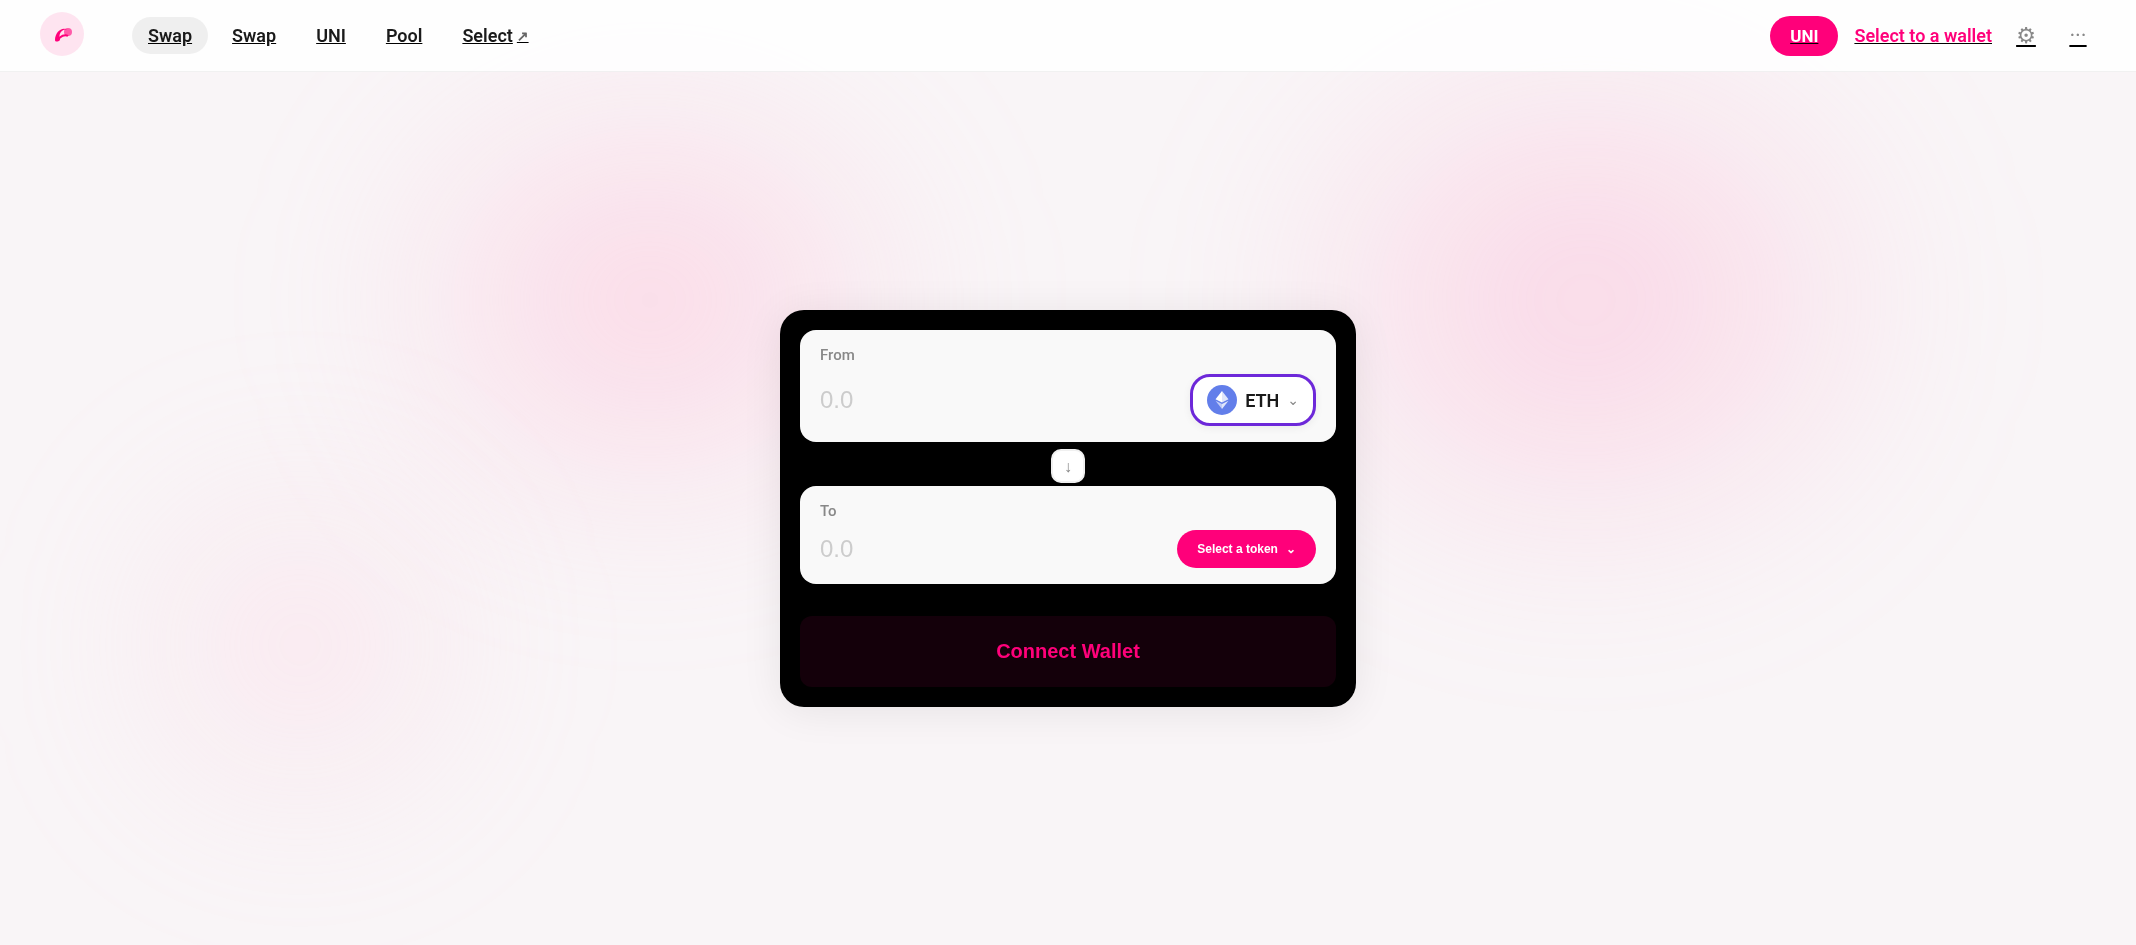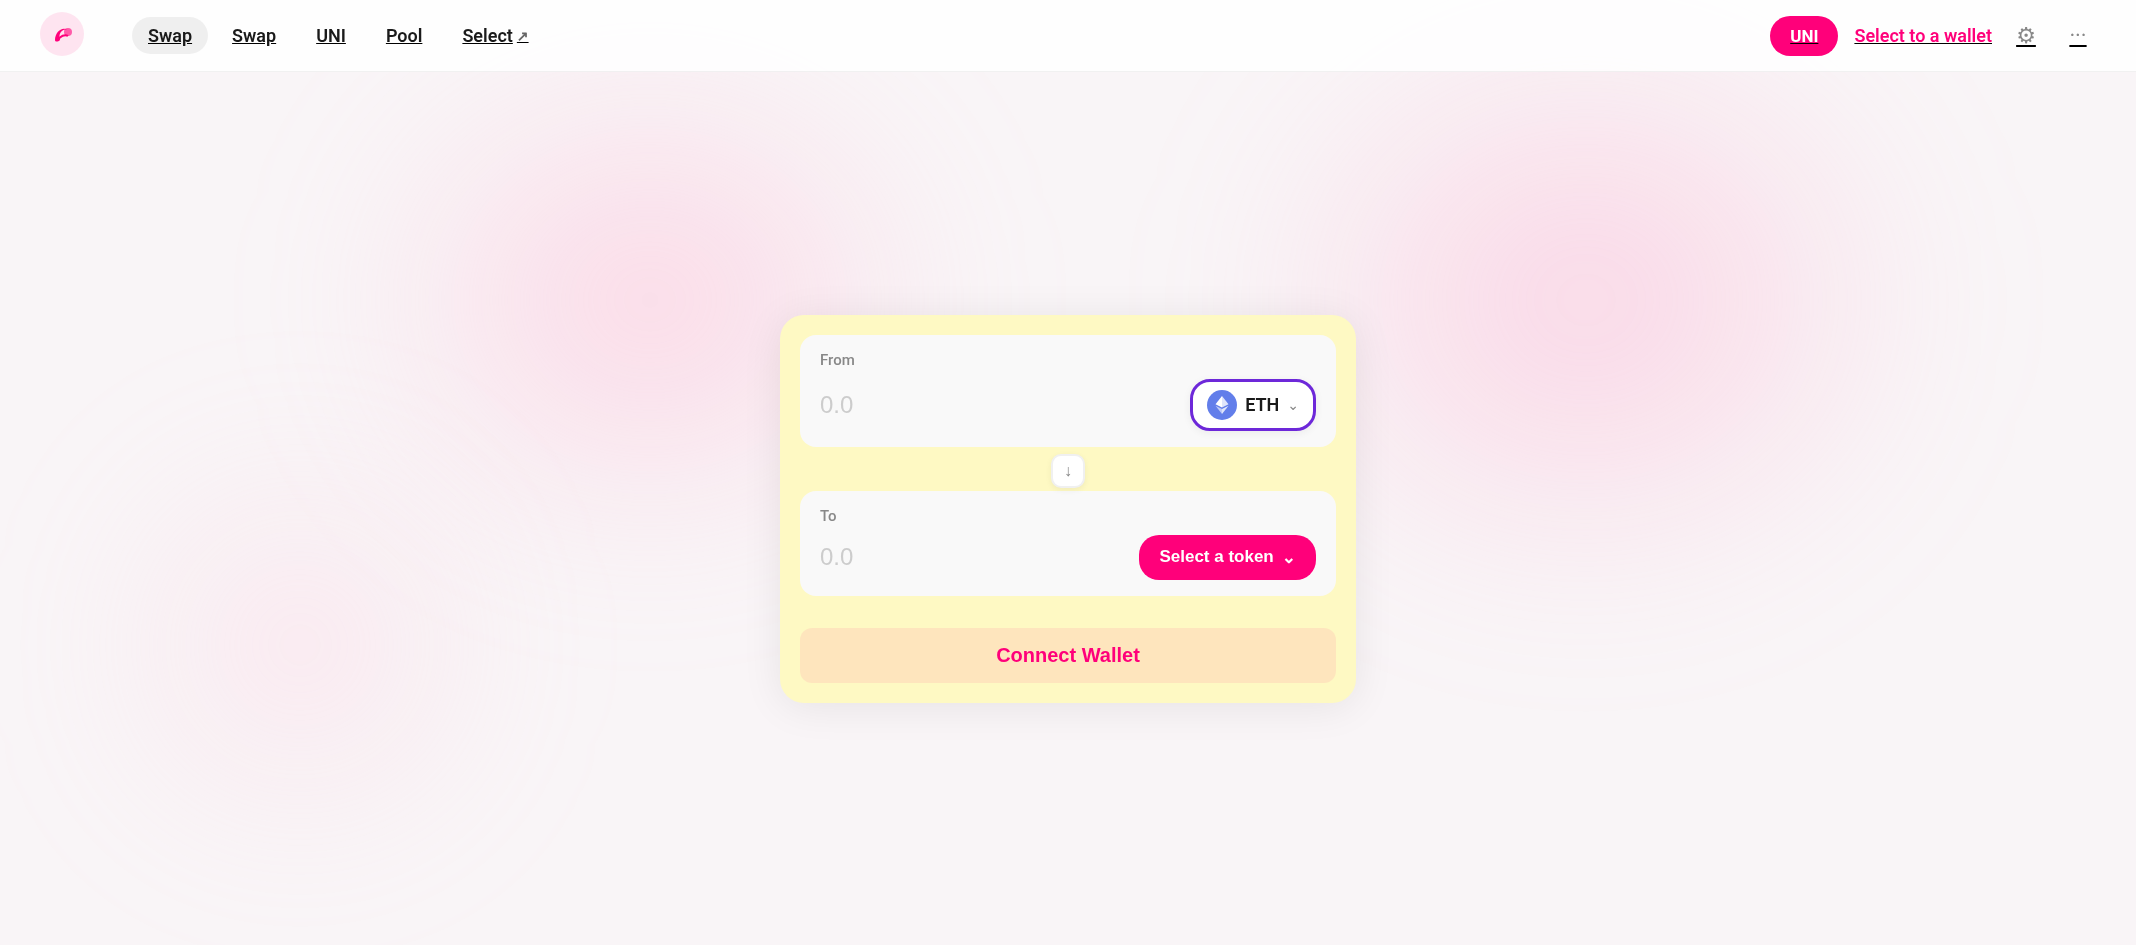--- a/index.html
+++ b/index.html
@@ -143,21 +143,21 @@
       position: relative;
       z-index: 5;
       display: flex;
       align-items: center;
       justify-content: center;
       height: calc(945px - 72px);
     }
 
     
     .swap-card {
-      background: #fef9c3;
+      background: #000000;
       border-radius: 24px;
       padding: 20px;
       width: 576px;
       box-shadow: 0 4px 40px rgba(0,0,0,0.08);
     }
 
     
     .swap-section {
       background: #f9f9f9;
       border-radius: 16px;
@@ -241,37 +241,37 @@
       box-shadow: 0 2px 6px rgba(0,0,0,0.06);
     }
 
     
     .select-token-btn {
       display: flex;
       align-items: center;
       gap: 8px;
       background: #FF007A;
       color: white;
-      font-size: 17px;
+      font-size: 12px;
       font-weight: 600;
       padding: 12px 20px;
       border-radius: 20px;
       cursor: pointer;
       border: none;
       white-space: nowrap;
     }
 
     
     .connect-wallet-btn {
       width: 100%;
       margin-top: 28px;
       background: rgba(255, 0, 122, 0.08);
       border: none;
       border-radius: 12px;
-      padding: 16px;
+      padding: 24px;
       color: #FF007A;
       font-size: 20px;
       font-weight: 600;
       cursor: pointer;
       text-align: center;
     }
   </style>
 </head>
 <body>
 

